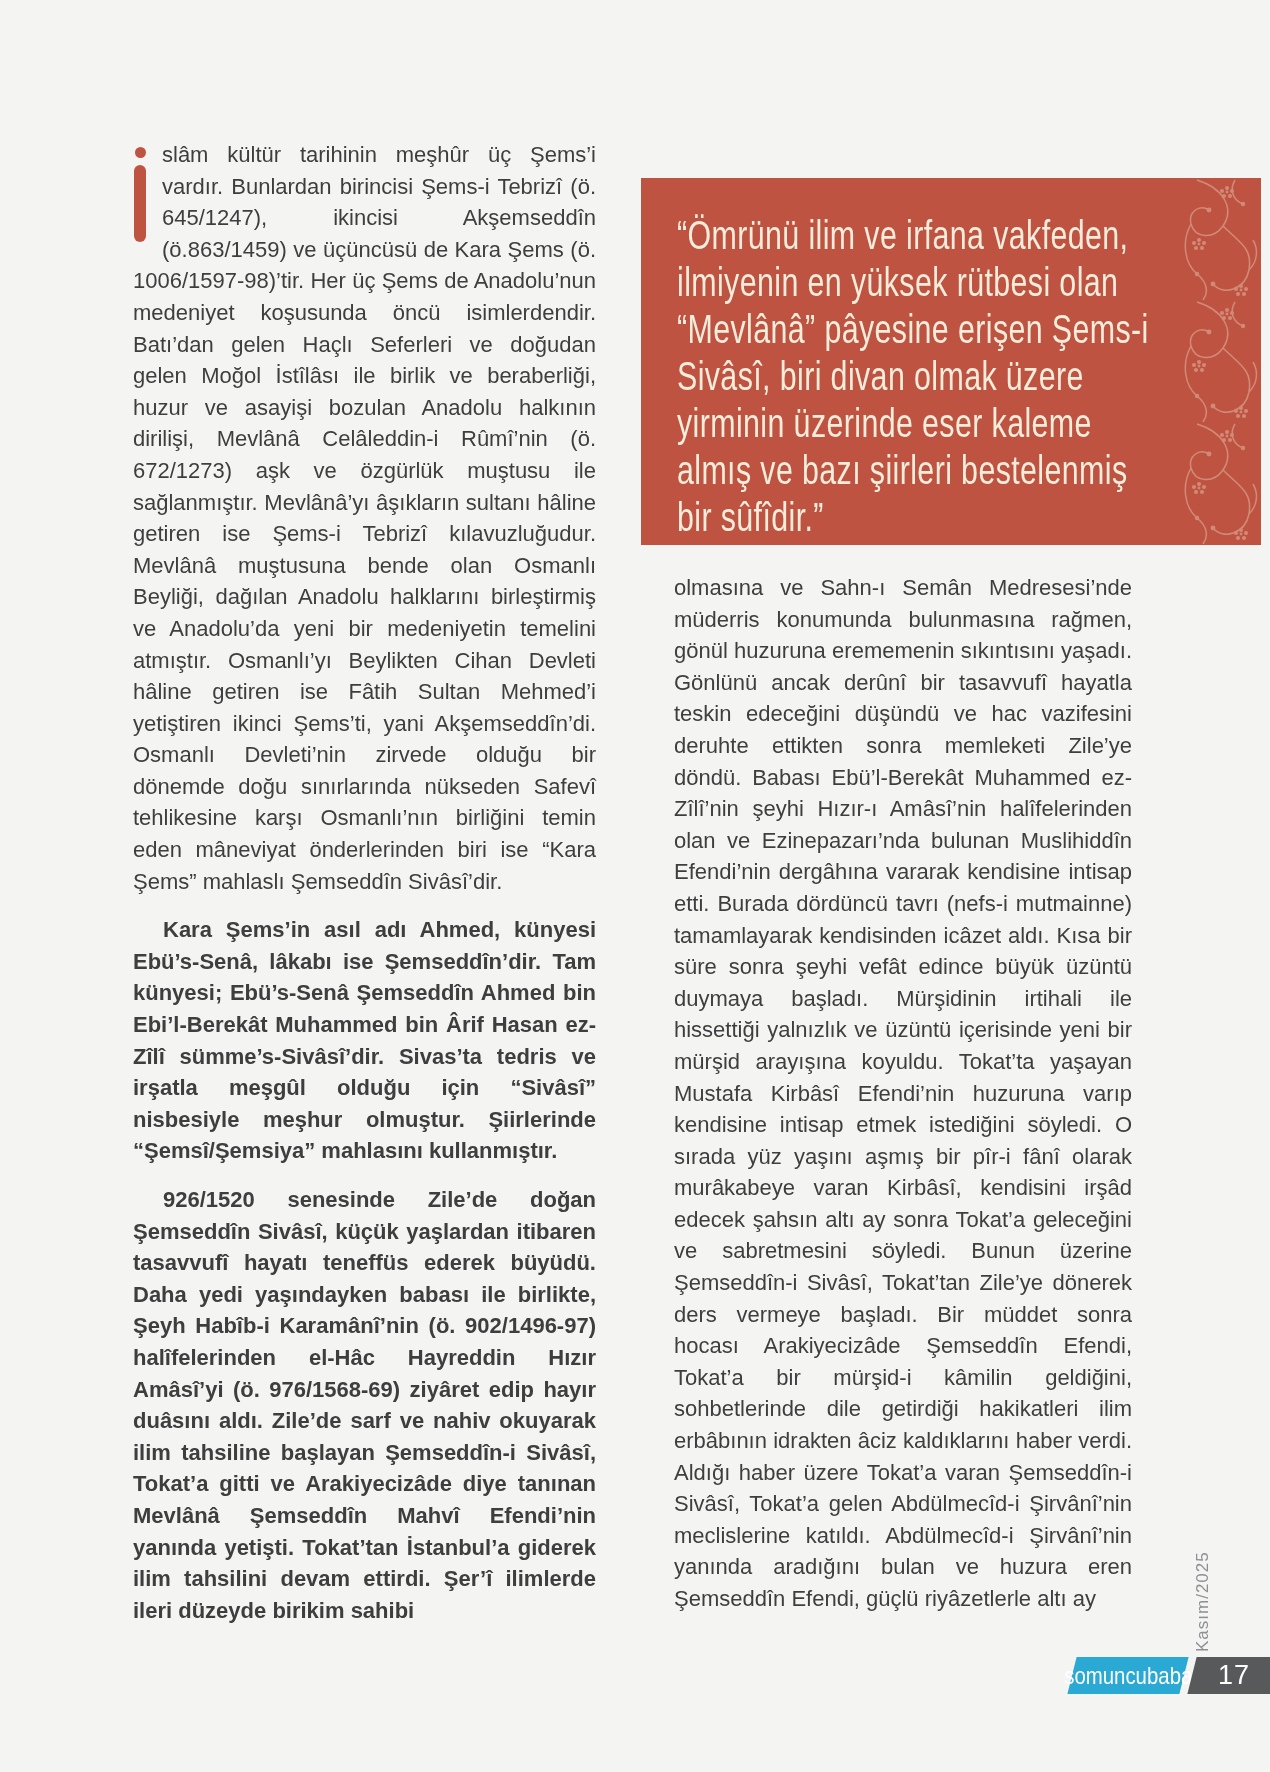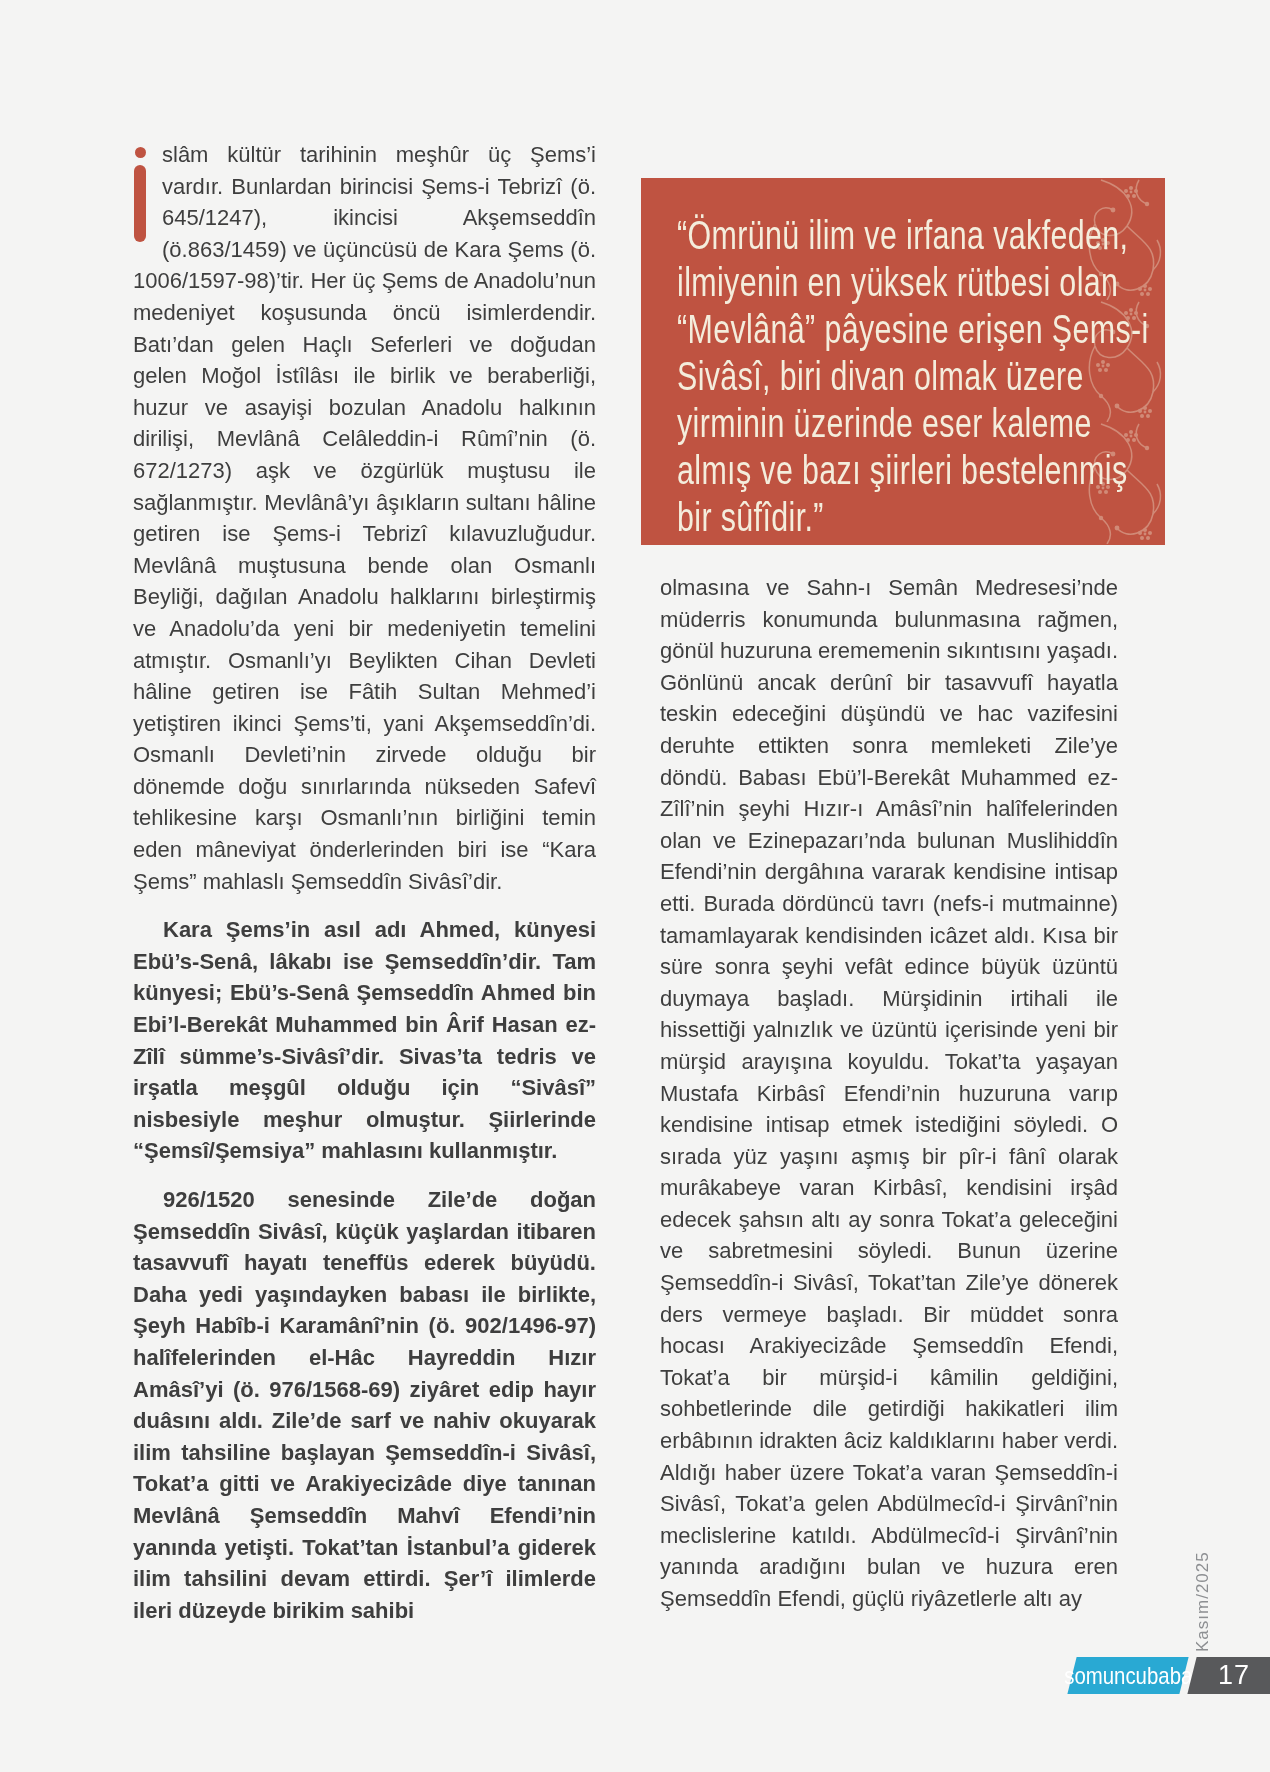--- a/index.html
+++ b/index.html
@@ -7,21 +7,21 @@
     position:relative;
     width:1270px; height:1772px;
     background:#f4f4f3;
     overflow:hidden;
     font-family:"Liberation Sans", sans-serif;
   }
 
   
   .col { position:absolute; color:#3e3e3e; }
   .col-left  { left:133px; top:139px; width:463px; }
-  .col-right { left:660px; top:572px; width:458px; }
+  .col-right { left:674px; top:572px; width:458px; }
   .para {
     font-size:22px; line-height:31.6px;
     text-align:justify; text-justify:inter-word;
     hyphens:none; -webkit-hyphens:none;
     margin:0;
   }
   .para + .para { margin-top:17px;font-weight:bold; }
   .para.indent { text-indent:30px; }
 
   
@@ -34,21 +34,21 @@
     background:#bf5341; margin:0 auto 7px auto;
   }
   .dropcap .bar {
     display:block; width:12px; height:77px; border-radius:6px;
     background:#bf5341; margin:0 auto;
   }
 
   
   .quote-box {
     position:absolute; left:641px; top:178px;
-    width:524px; height:367px;
+    width:620px; height:367px;
     background:#bf5341;
   }
   .floral { position:absolute; right:0; top:0; height:367px; width:78px; display:block; }
   .quote-text {
     position:absolute; left:36px; top:34px;
     width:650px;
     transform:scaleX(0.76); transform-origin:0 0;
     font-size:40px; line-height:47px;
     color:#f4eddc; letter-spacing:0.5px;
     text-align:left;

